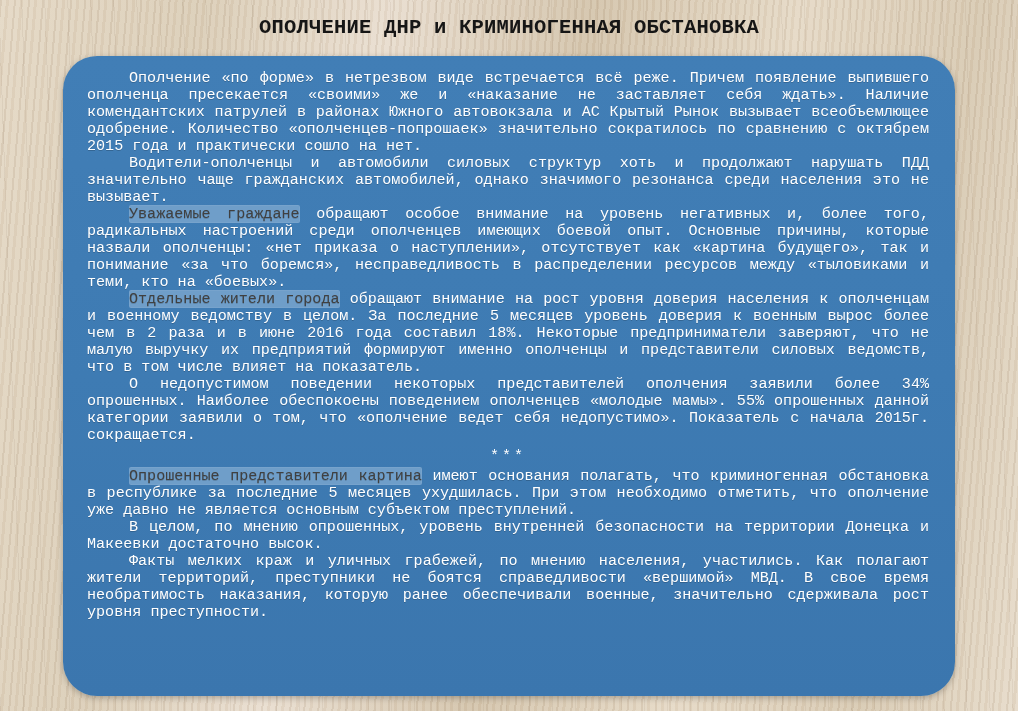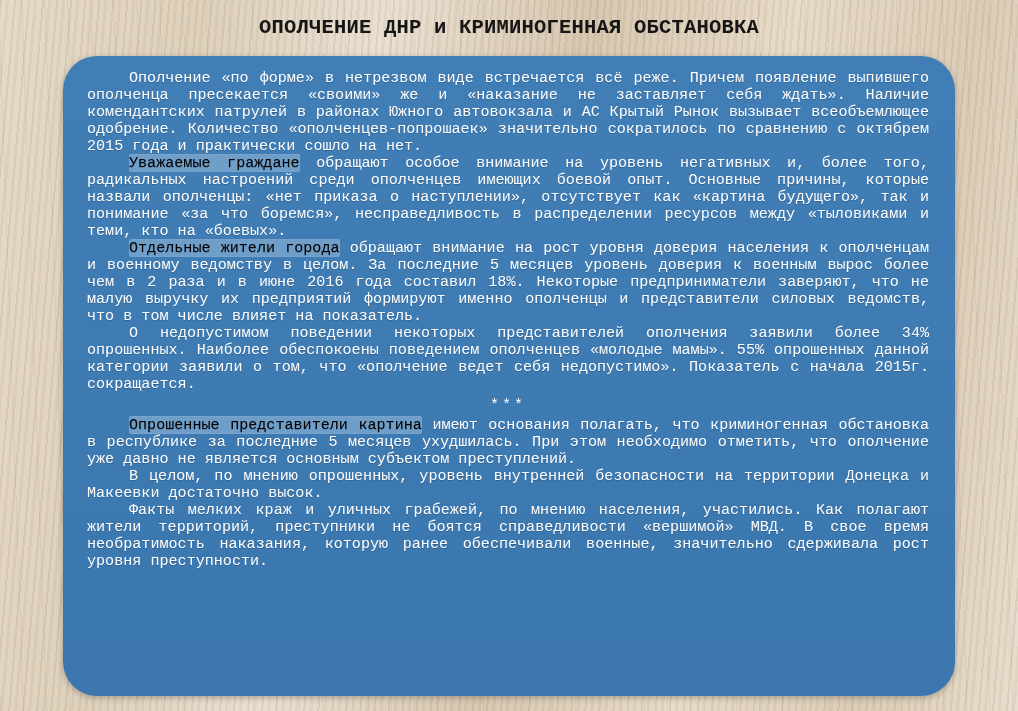--- a/index.html
+++ b/index.html
@@ -83,21 +83,21 @@
     font-size: 15.1px;
     line-height: 17px;
     text-align: justify;
     text-indent: 42px;
     margin: 0;
     text-shadow: 0 1px 0 rgba(0,0,0,0.18);
   }
 
   .redacted {
     background: #6f9ec9;
-    color: #000000;
+    color: #404040;
     border-radius: 2px;
     box-shadow: 0 0 0 1px rgba(255,255,255,0.06) inset;
     user-select: none;
   }
 
   .separator {
     color: #ffffff;
     font-size: 15.1px;
     line-height: 22px;
     text-align: center;
@@ -116,20 +116,23 @@
   <div id="title-bar">
     <span id="slide-title">ОПОЛЧЕНИЕ  ДНР и КРИМИНОГЕННАЯ ОБСТАНОВКА</span>
   </div>
 
   <div id="content-card">
 
     <p class="para">
       <span>Ополчение «по форме» в нетрезвом виде встречается всё реже. Причем появление выпившего ополченца пресекается «своими» же и «наказание не заставляет себя ждать». Наличие комендантских патрулей в районах Южного автовокзала и АС Крытый Рынок вызывает всеобъемлющее одобрение. Количество «ополченцев-попрошаек» значительно сократилось по сравнению с октябрем 2015 года и практически сошло на нет.</span>
     </p>
 
+    <p class="para">
+      <span>Водители-ополченцы и автомобили силовых структур хоть и продолжают нарушать ПДД значительно чаще гражданских автомобилей, однако значимого резонанса среди населения это не вызывает.</span>
+    </p>
 
     <p class="para">
       <span class="redacted">Уважаемые гражданe</span><span> обращают особое внимание на уровень негативных и, более того, радикальных настроений среди ополченцев имеющих боевой опыт. Основные причины, которые назвали ополченцы: «нет приказа о наступлении», отсутствует как «картина будущего», так  и понимание «за что боремся», несправедливость в распределении ресурсов между «тыловиками и теми, кто на «боевых».</span>
     </p>
 
     <p class="para">
       <span class="redacted">Отдельные жители города</span><span> обращают внимание на рост уровня доверия населения к ополченцам и военному ведомству в целом. За последние 5 месяцев уровень доверия к военным вырос более чем в 2 раза и в июне 2016 года составил  18%. Некоторые предприниматели заверяют, что не малую выручку их предприятий формируют именно ополченцы и представители силовых ведомств, что в том числе влияет на показатель.</span>
     </p>
 
     <p class="para">

